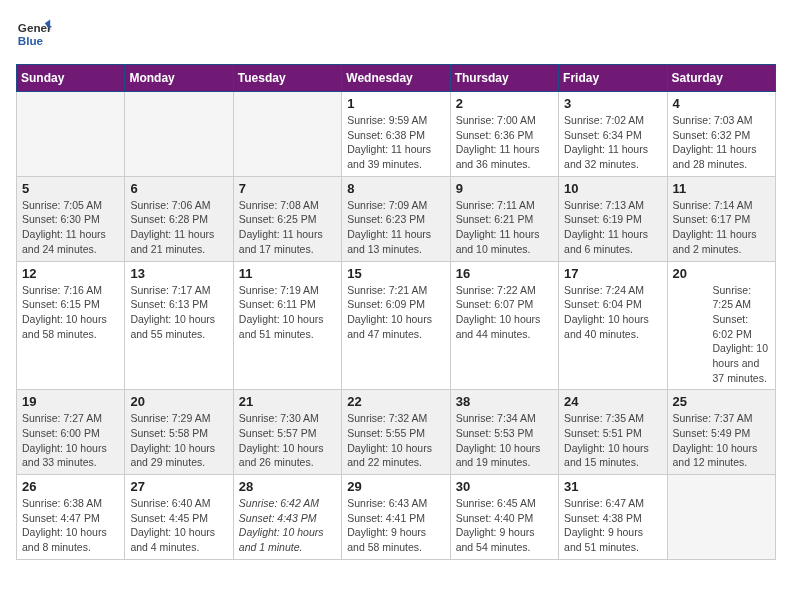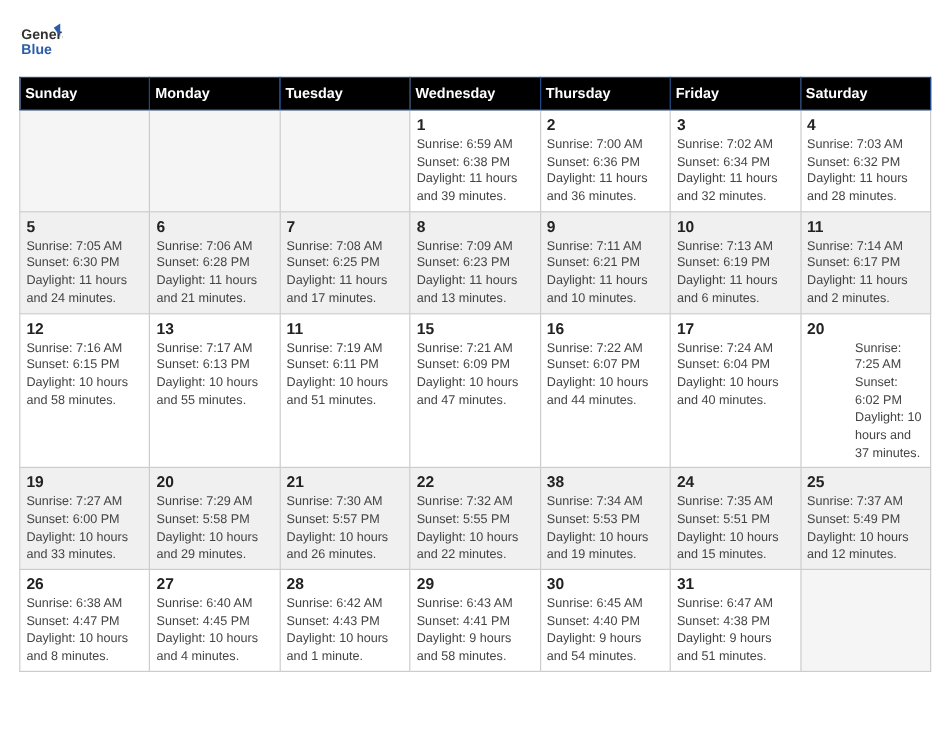--- a/index.html
+++ b/index.html
@@ -36,21 +36,21 @@
     .location {
       font-size: 15px;
       color: #555;
     }
     .calendar {
       width: 100%;
       border-collapse: collapse;
       font-size: 11px;
     }
     .calendar th {
-      background: #000000;
+      background: #701a75;
       color: #fff;
       padding: 6px 4px;
       text-align: left;
       font-size: 12px;
       font-weight: bold;
       border: 1px solid #1e4a8a;
     }
     .calendar td {
       border: 1px solid #ccc;
       vertical-align: top;
@@ -106,21 +106,21 @@
         <th>Saturday</th>
       </tr>
   </thead>
   <tbody id="calendar-body">
   <tr>
         <td class="empty"></td>
         <td class="empty"></td>
         <td class="empty"></td>
         <td>
           <div class="day-number">1</div>
-          <div class="day-info" style="white-space: pre-line;">Sunrise: 6:59 AM
+          <div class="day-info" style="white-space: pre-line;">Sunrise: 9:59 AM
 Sunset: 6:38 PM
 Daylight: 11 hours and 39 minutes.</div>
         </td>
         <td>
           <div class="day-number">2</div>
           <div class="day-info" style="white-space: pre-line;">Sunrise: 7:00 AM
 Sunset: 6:36 PM
 Daylight: 11 hours and 36 minutes.</div>
         </td>
         <td>
@@ -276,21 +276,21 @@
 Daylight: 10 hours and 8 minutes.</div>
         </td>
         <td>
           <div class="day-number">27</div>
           <div class="day-info" style="white-space: pre-line;">Sunrise: 6:40 AM
 Sunset: 4:45 PM
 Daylight: 10 hours and 4 minutes.</div>
         </td>
         <td>
           <div class="day-number">28</div>
-          <div class="day-info" style="white-space: pre-line;">Sunrise: 6:42 AM
+          <div class="day-info" style="white-space: pre-line; font-style: italic;">Sunrise: 6:42 AM
 Sunset: 4:43 PM
 Daylight: 10 hours and 1 minute.</div>
         </td>
         <td>
           <div class="day-number">29</div>
           <div class="day-info" style="white-space: pre-line;">Sunrise: 6:43 AM
 Sunset: 4:41 PM
 Daylight: 9 hours and 58 minutes.</div>
         </td>
         <td>

